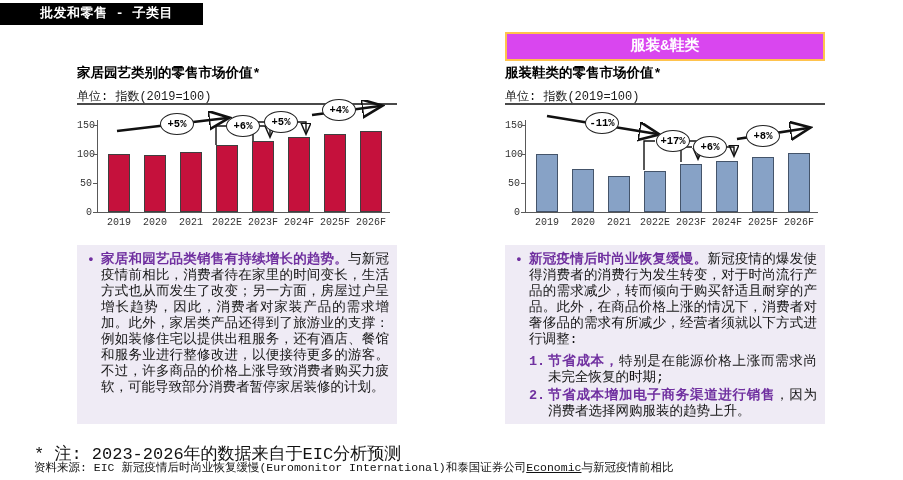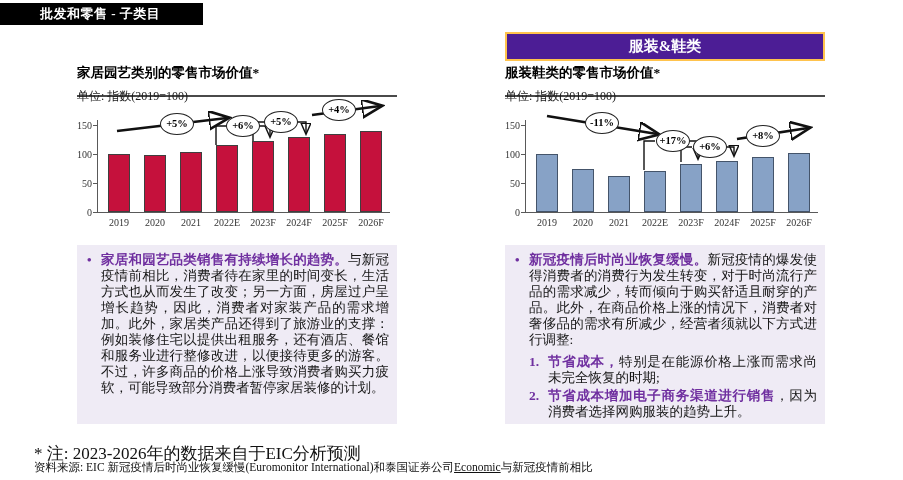--- a/index.html
+++ b/index.html
@@ -1,17 +1,17 @@
 <!DOCTYPE html>
 <html><head>
 <meta charset="utf-8">
 <style>
   html,body{margin:0;padding:0;background:#fff;}
   .stage{position:relative;width:903px;height:480px;background:#fff;overflow:hidden;
-         font-family:Liberation Serif, serif;color:#111;}
+         font-family:Liberation Mono, monospace;color:#111;}
 
   
   .top-bar{position:absolute;left:0;top:3px;width:203px;height:22px;background:#000;
            color:#fff;font-size:13px;font-weight:bold;line-height:22px;padding-left:40px;
            box-sizing:border-box;letter-spacing:.5px;}
 
   
   .logo{position:absolute;right:10px;top:6px;display:flex;gap:5px;align-items:flex-start;}
   .logo-texts{text-align:right;padding-top:3px;}
   .logo-brand{font-size:13px;font-weight:bold;color:#4B2A85;line-height:12px;letter-spacing:.5px;}
@@ -20,21 +20,21 @@
              align-items:center;justify-content:center;}
 
   
   .panel{position:absolute;top:32px;width:320px;height:392px;}
   .panel-left{left:77px;}
   .panel-right{left:505px;}
   .panel-header{position:absolute;top:0;left:0;right:0;height:25px;color:#fff;
                 font-size:15px;font-weight:bold;text-align:center;line-height:25px;
                 border:2px solid transparent;box-sizing:content-box;}
   .chart-title{position:absolute;top:32px;left:0;right:0;font-size:13.5px;font-weight:bold;
-               padding-bottom:13px;border-bottom:2px solid #4A4A4A;color:#000;}
+               padding-bottom:21px;border-bottom:2px solid #4A4A4A;color:#000;}
   .unit-label{position:absolute;top:56px;left:0;font-size:12px;color:#1a1a1a;}
 
   
   .chart{position:absolute;top:68px;left:0;width:320px;height:132px;}
   .y-axis{position:absolute;left:20px;top:20px;height:92px;border-left:1.5px solid #595959;}
   .x-axis{position:absolute;left:20px;top:112px;width:293px;border-top:1.5px solid #595959;}
   .bar{position:absolute;bottom:20px;border:1.5px solid;box-sizing:border-box;}
   .xlabel{position:absolute;top:117px;font-size:10px;color:#333;text-align:center;}
   .ytick{position:absolute;left:0;width:15px;font-size:10px;color:#333;text-align:right;}
   .ytickmark{position:absolute;left:16px;width:4px;border-top:1.5px solid #595959;}
@@ -122,21 +122,21 @@
 
     <div class="textbox">
       <div class="bullet">•</div>
       <div class="tcontent">
         <span class="lead">家居和园艺品类销售有持续增长的趋势。</span><span>与新冠疫情前相比，消费者待在家里的时间变长，生活方式也从而发生了改变；另一方面，房屋过户呈增长趋势，因此，消费者对家装产品的需求增加。此外，家居类产品还得到了旅游业的支撑：例如装修住宅以提供出租服务，还有酒店、餐馆和服务业进行整修改进，以便接待更多的游客。不过，许多商品的价格上涨导致消费者购买力疲软，可能导致部分消费者暂停家居装修的计划。</span>
       </div>
     </div>
   </div>
 
   <div class="panel panel-right">
-    <div class="panel-header" style="background: #4c1d95; border-color: rgb(255, 195, 77);">服装&amp;鞋类</div>
+    <div class="panel-header" style="background: #d946ef; border-color: rgb(255, 195, 77);">服装&amp;鞋类</div>
     <div class="chart-title">服装鞋类的零售市场价值*</div>
     <div class="unit-label">单位: 指数(2019=100)</div>
 
     <div class="chart">
       <div class="y-axis"></div>
       <div class="x-axis"></div>
       <svg class="ann-svg">
         <defs>
           <marker id="ah1" markerWidth="9" markerHeight="8" refX="7" refY="3.5" orient="auto">
             <path d="M0,0 L8,3.5 L0,7 Z" fill="#111"></path>

